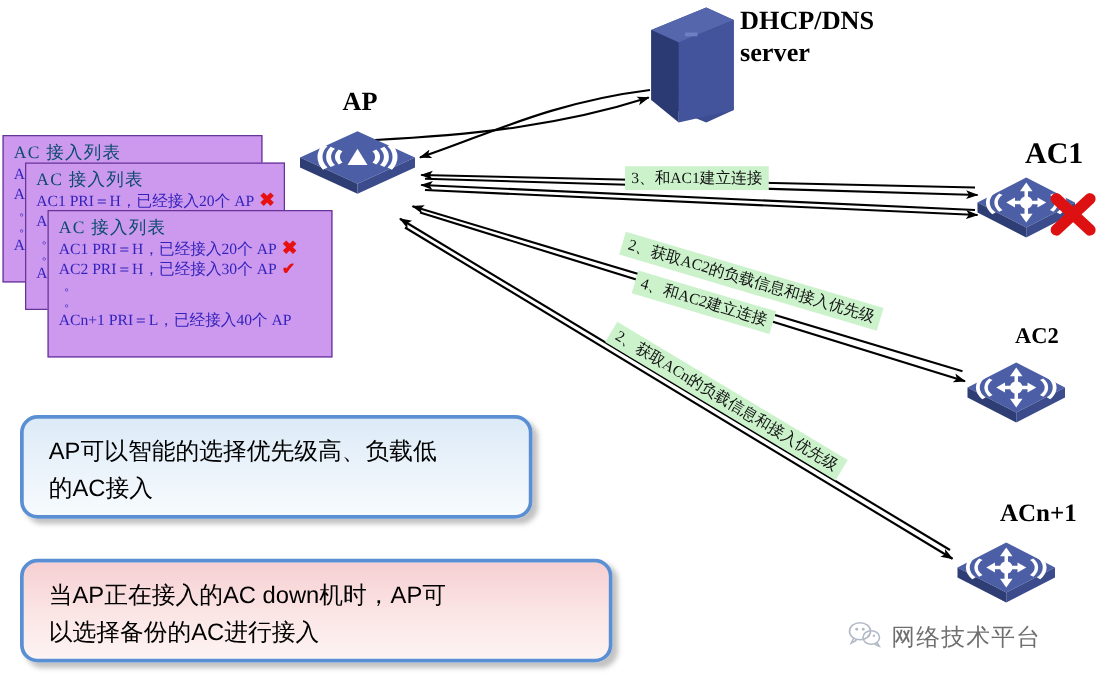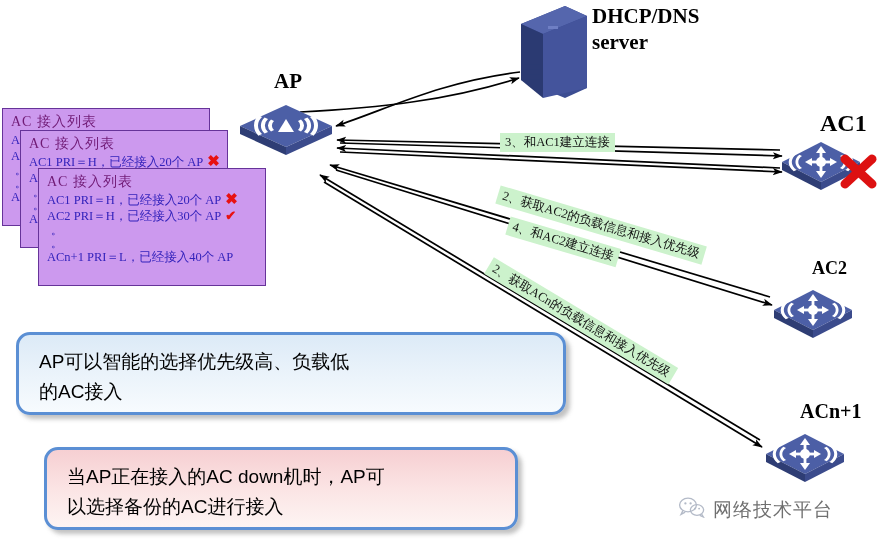--- a/index.html
+++ b/index.html
@@ -32,21 +32,21 @@
     border:1px solid #663399;
     box-sizing:border-box;
     padding:4px 8px 6px 8px;
     font-family:"Liberation Serif", serif;
     color:#3322bb;
     overflow:hidden;
   }
   .card .card-title{
     font-size:14px;
     letter-spacing:1px;
-    color:#701a75;
+    color:#0c4a6e;
     margin-bottom:1px;
     white-space:nowrap;
   }
   .card .row{
     font-size:12.5px;
     white-space:nowrap;
     line-height:15px;
     position:relative;
   }
   .card .dot{font-size:11px;line-height:13px;padding-left:4px;}
@@ -76,21 +76,20 @@
     font-size:19px;
     line-height:30px;
     color:#000000;
     padding:12px 14px 8px 20px;
   }
   .callout.blue{
     background:linear-gradient(180deg,#dceaf7 0%,#e9f2fa 45%,#f7fbfe 100%);
   }
   .callout.pink{
     background:linear-gradient(180deg,#f6cfd2 0%,#fbe4e4 50%,#fdf4f3 100%);
-    margin-left:28px;
   }
 
   
   #watermark{
     position:absolute;
     display:flex;
     align-items:center;
     gap:7px;
     color:#404040;
     font-family:"Liberation Sans", sans-serif;
@@ -282,21 +281,21 @@
   </div>
 
 
   <div class="glabel" style="left:500px;top:133px;">3、和AC1建立连接</div>
 
   <div class="glabel" style="left:498px;top:185px;transform:rotate(16.5deg);transform-origin:0 50%;">2、获取AC2的负载信息和接入优先级</div>
   <div class="glabel" style="left:508px;top:216px;transform:rotate(16.5deg);transform-origin:0 50%;">4、和AC2建立连接</div>
 
   <div class="glabel" style="left:489px;top:256px;transform:rotate(31deg);transform-origin:0 50%;">2、获取ACn的负载信息和接入优先级</div>
 
-  <div class="callout blue" style="left:16px;top:332px;width:550px;height:83px;">
+  <div class="callout blue" style="left:16px;top:332px;width:410px;height:83px;">
     <div>AP可以智能的选择优先级高、负载低</div>
     <div>的AC接入</div>
   </div>
 
   <div class="callout pink" style="left:16px;top:447px;width:474px;height:83px;">
     <div>当AP正在接入的AC down机时，AP可</div>
     <div>以选择备份的AC进行接入</div>
   </div>
 
   <div id="watermark" style="left:678px;top:496px;">

